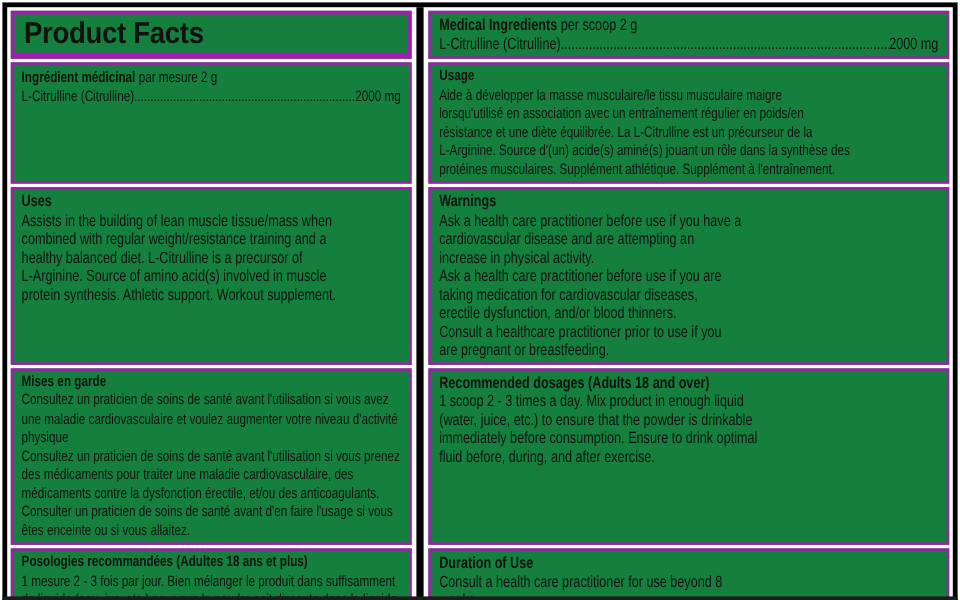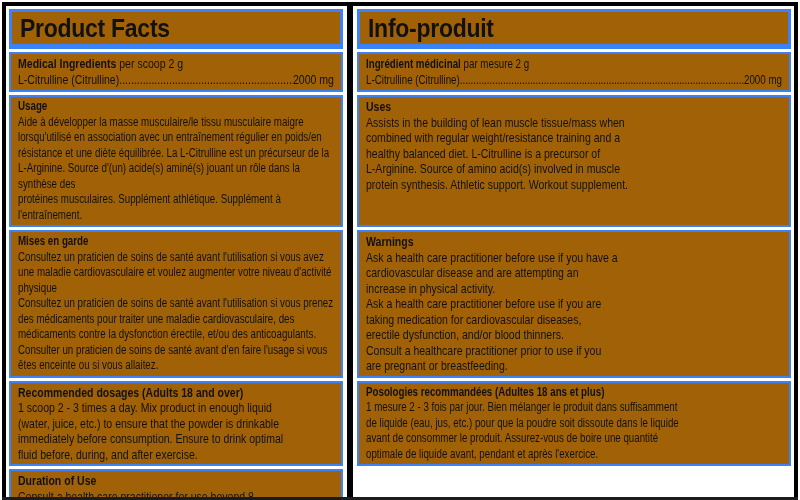--- a/index.html
+++ b/index.html
@@ -12,21 +12,21 @@
   .panel {
     position:absolute; top:2px; left:2px; right:2px;
     border:4px solid #000; background:#fff; padding:3px;
   }
   .grid {
     display:grid;
     grid-template-columns:334px 6px 1fr;
     column-gap:4px; row-gap:3px;
   }
   .divider { grid-column:2; grid-row:1 / span 6; background:#000; margin:-3px 0; }
-  .box { border:2px solid #3b82f6; background:#a16207; padding:2px 7px; overflow:hidden; }
+  .box { border:2px solid #a21caf; background:#15803d; padding:2px 7px; overflow:hidden; }
   .header-box { border-width:3px; border-bottom-width:5px; padding:3px 8px 2px 8px; }
   .panel-title {
     font-size:25px; font-weight:bold; line-height:27px; letter-spacing:-0.3px;
     white-space:nowrap; transform:scaleX(0.92); transform-origin:0 50%;
   }
   
   .txt { transform:scaleX(0.78); transform-origin:0 0; width:128.2%; }
   .en .txt { font-size:13.5px; line-height:15.5px; }
   .fr .txt { font-size:12.5px; line-height:15.5px; }
   .med .txt { line-height:16px; }
@@ -45,23 +45,20 @@
 <body>
 
 <div class="page">
   <div class="panel">
     <div class="grid">
 
       <div class="divider"></div>
 
       <div class="box header-box en">
         <div class="panel-title">Product Facts</div>
-      </div>
-      <div class="box header-box fr">
-        <div class="panel-title">Info-produit</div>
       </div>
 
       <div class="box en med">
         <div class="txt">
           <div class="med-heading"><span class="b">Medical Ingredients</span> <span>per scoop 2 g</span></div>
           <div class="ing-row">
             <span class="ing-name">L-Citrulline (Citrulline)</span>
             <span class="dots">.........................................................................................................................................</span>
             <span class="ing-val">2000 mg</span>
           </div>
@@ -92,44 +89,44 @@
         <div class="txt">
           <div class="sec-heading">Uses</div>
           <div class="sec-body">Assists in the building of lean muscle tissue/mass when
 combined with regular weight/resistance training and a
 healthy balanced diet. L-Citrulline is a precursor of
 L-Arginine. Source of amino acid(s) involved in muscle
 protein synthesis. Athletic support. Workout supplement.</div>
         </div>
       </div>
 
+      <div class="box en">
+        <div class="txt">
+          <div class="sec-heading">Warnings</div>
+          <div class="sec-body">Ask a health care practitioner before use if you have a
+cardiovascular disease and are attempting an
+increase in physical activity.
+Ask a health care practitioner before use if you are
+taking medication for cardiovascular diseases,
+erectile dysfunction, and/or blood thinners.
+Consult a healthcare practitioner prior to use if you
+are pregnant or breastfeeding.</div>
+        </div>
+      </div>
       <div class="box fr">
         <div class="txt">
           <div class="sec-heading">Mises en garde</div>
           <div class="sec-body">Consultez un praticien de soins de santé avant l'utilisation si vous avez
 une maladie cardiovasculaire et voulez augmenter votre niveau d'activité
 physique
 Consultez un praticien de soins de santé avant l'utilisation si vous prenez
 des médicaments pour traiter une maladie cardiovasculaire, des
 médicaments contre la dysfonction érectile, et/ou des anticoagulants.
 Consulter un praticien de soins de santé avant d'en faire l'usage si vous
 êtes enceinte ou si vous allaitez.</div>
-        </div>
-      </div>
-      <div class="box en">
-        <div class="txt">
-          <div class="sec-heading">Warnings</div>
-          <div class="sec-body">Ask a health care practitioner before use if you have a
-cardiovascular disease and are attempting an
-increase in physical activity.
-Ask a health care practitioner before use if you are
-taking medication for cardiovascular diseases,
-erectile dysfunction, and/or blood thinners.
-Consult a healthcare practitioner prior to use if you
-are pregnant or breastfeeding.</div>
         </div>
       </div>
 
       <div class="box en">
         <div class="txt">
           <div class="sec-heading">Recommended dosages (Adults 18 and over)</div>
           <div class="sec-body">1 scoop 2 - 3 times a day. Mix product in enough liquid
 (water, juice, etc.) to ensure that the powder is drinkable
 immediately before consumption. Ensure to drink optimal
 fluid before, during, and after exercise.</div>

